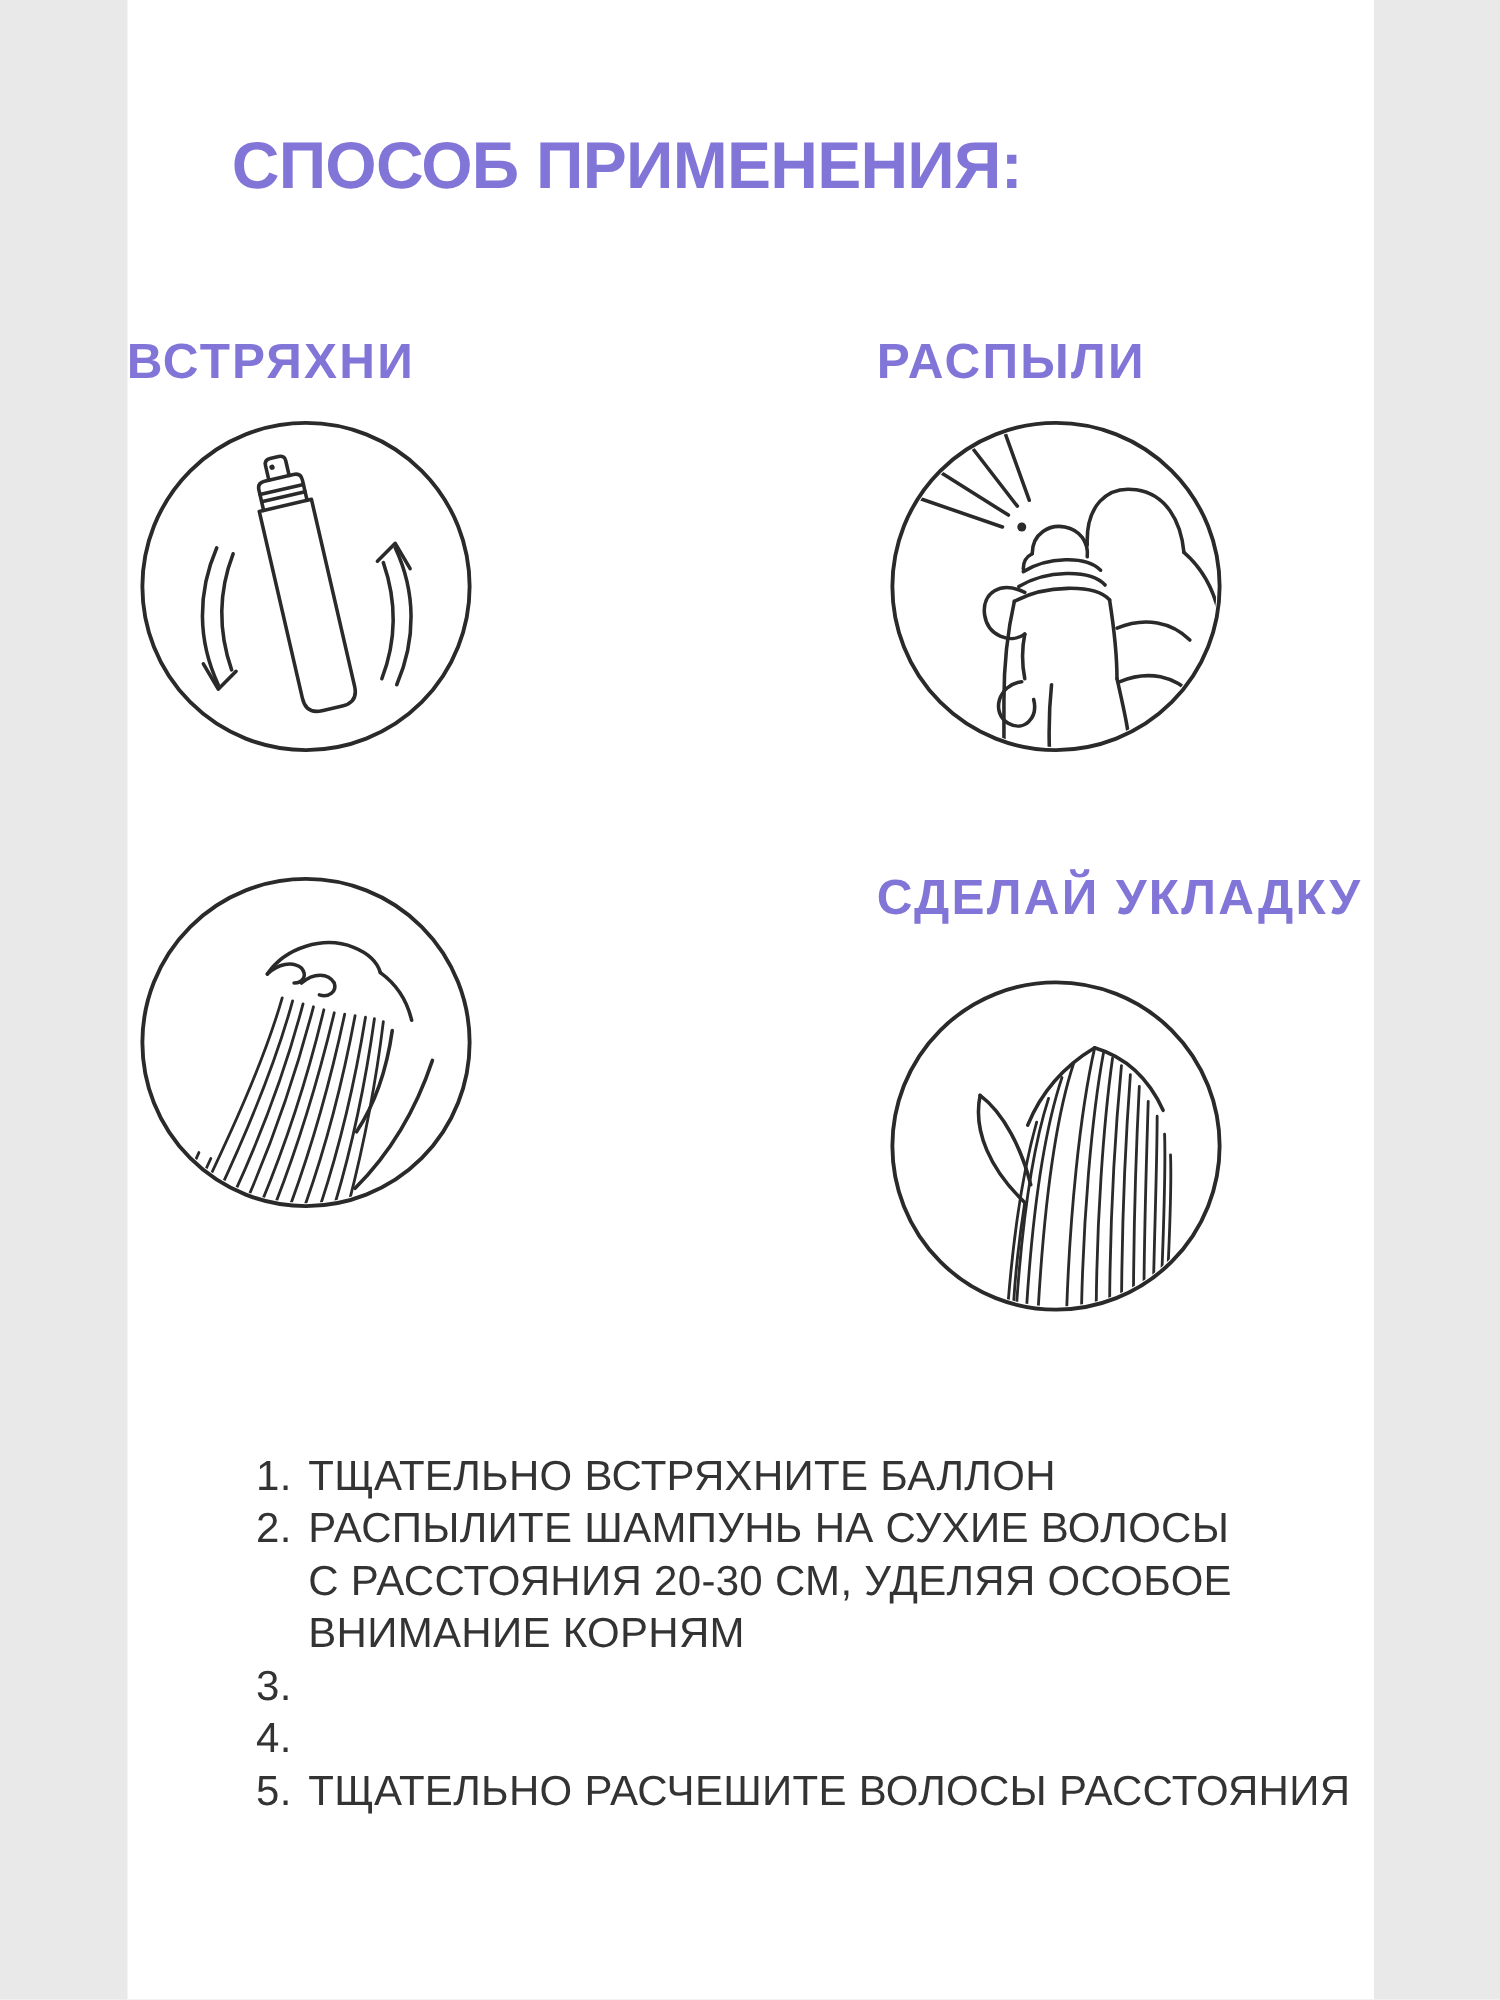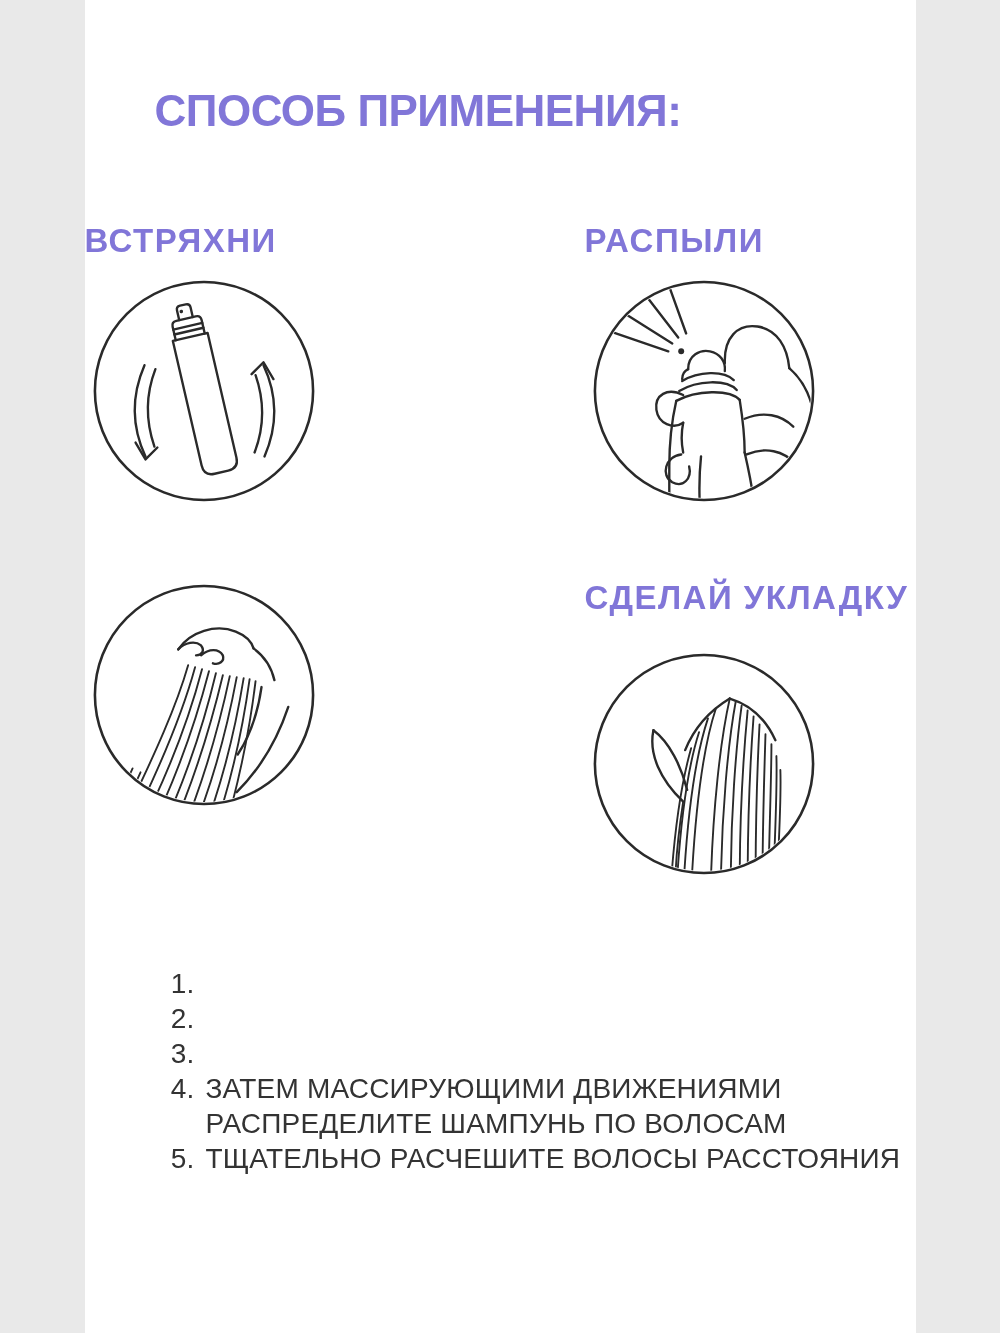--- a/index.html
+++ b/index.html
@@ -184,31 +184,33 @@
         </g>
         <path d="M99 158 C76 136 64 110 69 86"></path>
         <path d="M69 86 C85 98 97 122 103 146"></path>
       </g>
     </svg>
   </section>
 
   <div class="instructions">
     <div class="ins-item">
       <span class="ins-num">1.</span>
+      <span class="ins-text">ТЩАТЕЛЬНО ВСТРЯХНИТЕ БАЛЛОН</span>
     </div>
     <div class="ins-item">
       <span class="ins-num">2.</span>
+      <span class="ins-text">РАСПЫЛИТЕ ШАМПУНЬ НА СУХИЕ ВОЛОСЫ
+С РАССТОЯНИЯ 20-30 СМ, УДЕЛЯЯ ОСОБОЕ
+ВНИМАНИЕ КОРНЯМ</span>
     </div>
     <div class="ins-item">
       <span class="ins-num">3.</span>
     </div>
     <div class="ins-item">
       <span class="ins-num">4.</span>
-      <span class="ins-text">ЗАТЕМ МАССИРУЮЩИМИ ДВИЖЕНИЯМИ
-РАСПРЕДЕЛИТЕ ШАМПУНЬ ПО ВОЛОСАМ</span>
     </div>
     <div class="ins-item">
       <span class="ins-num">5.</span>
       <span class="ins-text">ТЩАТЕЛЬНО РАСЧЕШИТЕ ВОЛОСЫ РАССТОЯНИЯ</span>
     </div>
   </div>
 
 </div>
 
 </body></html>

